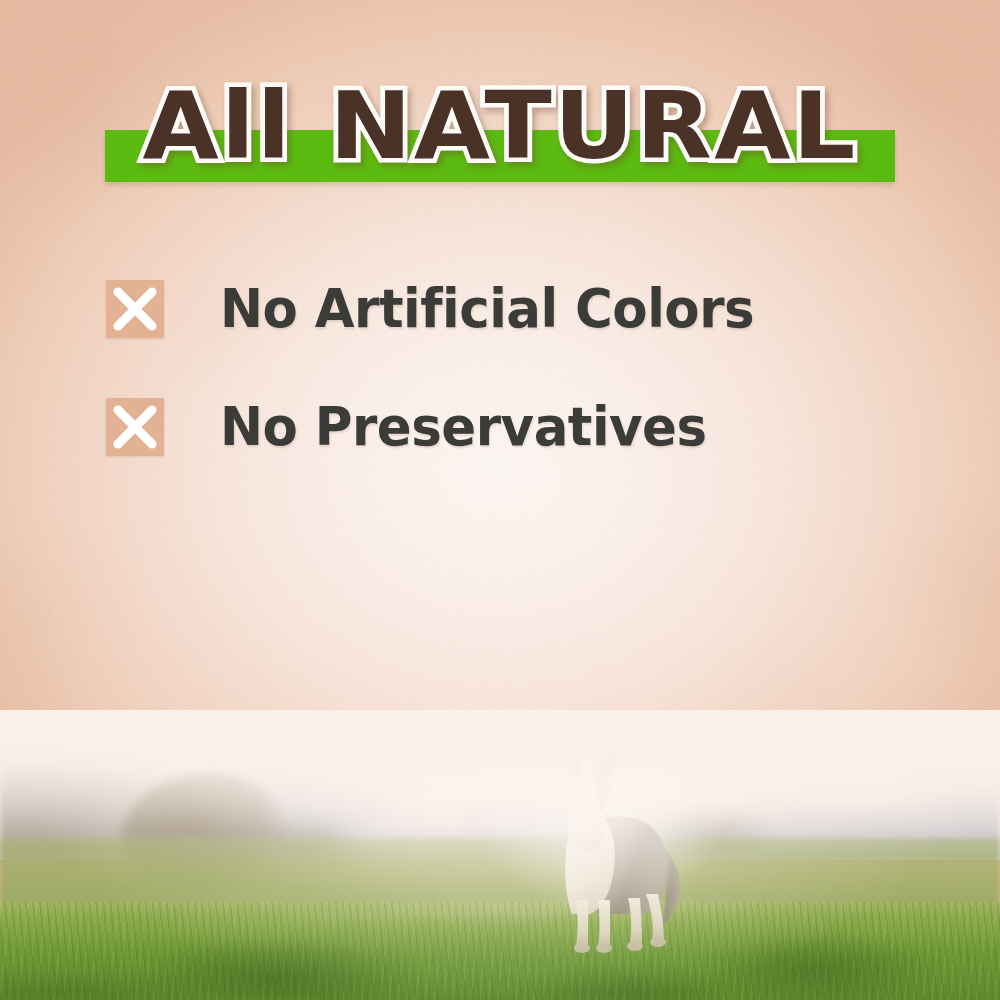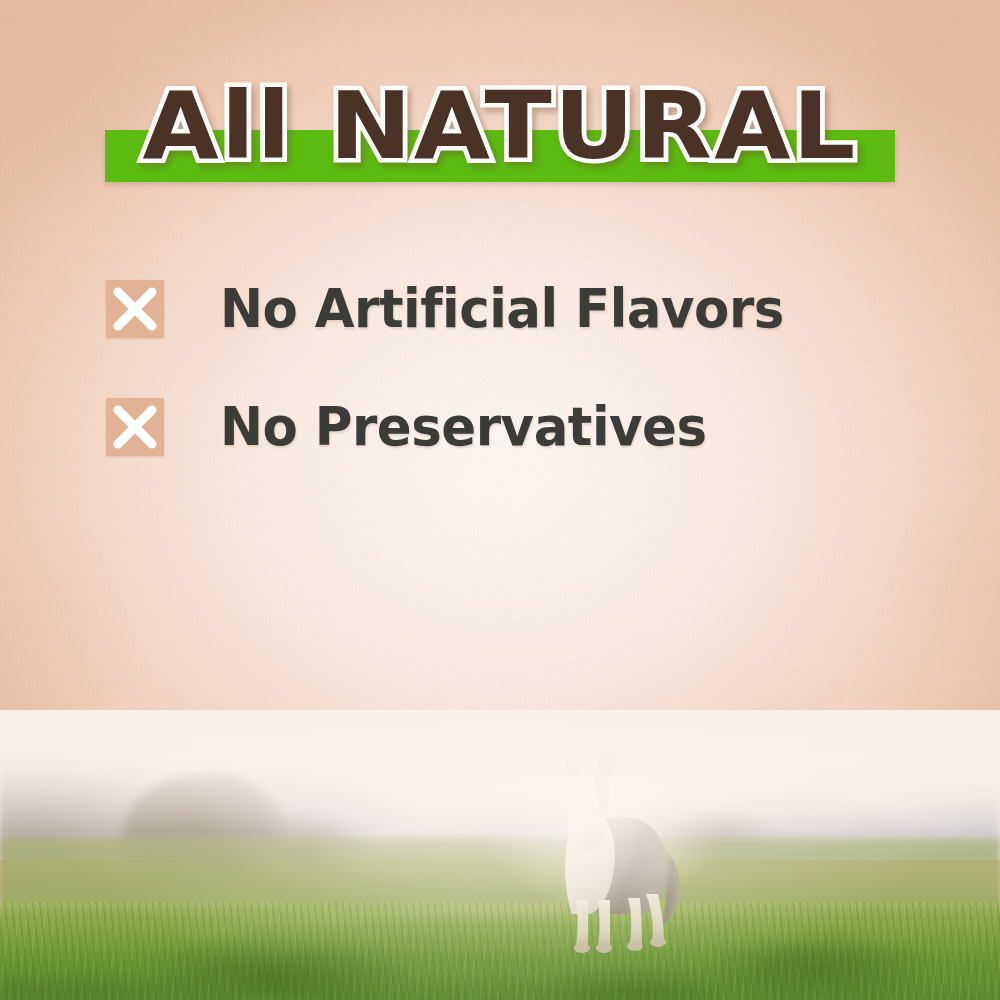--- a/index.html
+++ b/index.html
@@ -401,32 +401,32 @@
     <div class="scene-feather"></div>
   </div>
 
   <div class="banner-wrap">
     <div class="banner-bar"></div>
     <div class="banner-title">All NATURAL</div>
   </div>
 
   <div class="feature-list">
 
-
     <div class="feature-row">
       <div class="xbox">
         <svg viewBox="0 0 58 58" xmlns="http://www.w3.org/2000/svg" aria-hidden="true">
           <g stroke="#ffffff" stroke-width="9" stroke-linecap="round">
             <line x1="12" y1="12" x2="46" y2="46"></line>
             <line x1="46" y1="12" x2="12" y2="46"></line>
           </g>
         </svg>
       </div>
-      <div class="feature-label">No Artificial Flavors</div>
+      <div class="feature-label">No Artificial Colors</div>
     </div>
+
 
     <div class="feature-row">
       <div class="xbox">
         <svg viewBox="0 0 58 58" xmlns="http://www.w3.org/2000/svg" aria-hidden="true">
           <g stroke="#ffffff" stroke-width="9" stroke-linecap="round">
             <line x1="12" y1="12" x2="46" y2="46"></line>
             <line x1="46" y1="12" x2="12" y2="46"></line>
           </g>
         </svg>
       </div>

